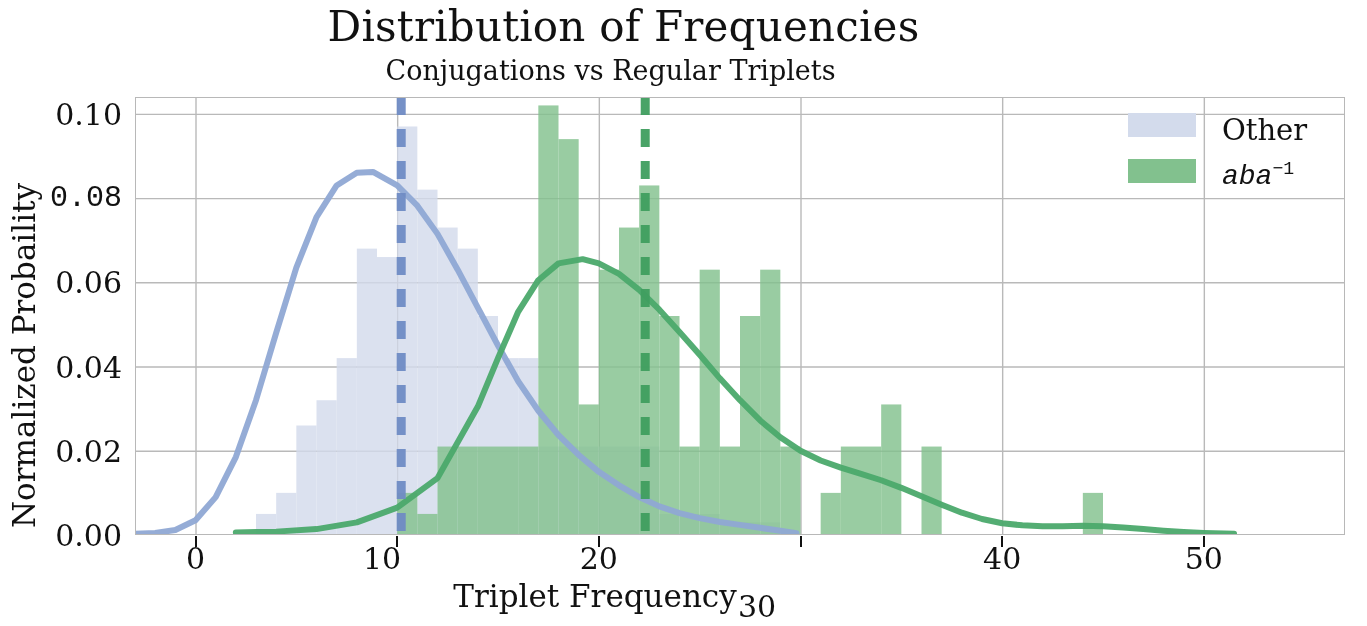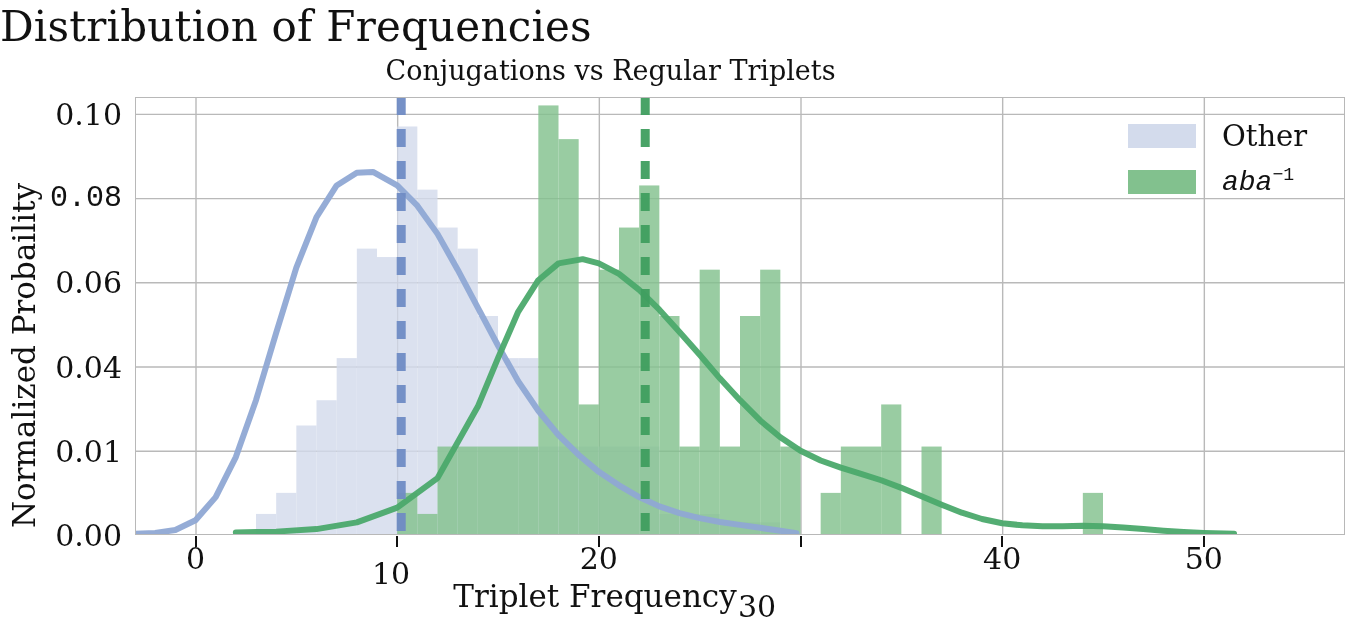--- a/index.html
+++ b/index.html
@@ -1,20 +1,20 @@
 <!DOCTYPE html>
 <html><head>
 <meta charset="utf-8">
 <style>
   html,body{margin:0;padding:0;background:#ffffff;}
   body{width:1367px;height:626px;font-family:"DejaVu Serif",serif;overflow:hidden;}
   #fig{position:relative;width:1367px;height:626px;}
 
   .title{
-    position:absolute;left:0;top:2px;width:1247px;text-align:left;
+    position:absolute;left:0;top:2px;width:1247px;text-align:center;
     font-size:42px;color:#111;font-family:"DejaVu Serif",serif;letter-spacing:.2px;
   }
   .subtitle{
     position:absolute;left:0;top:55px;width:1221px;text-align:center;
     font-size:27px;color:#111;font-family:"DejaVu Serif",serif;
   }
 
   
   .plot{position:absolute;left:135px;top:97px;width:1210px;height:438px;overflow:hidden;}
   .frame{position:absolute;left:135px;top:97px;width:1210px;height:438px;
@@ -27,21 +27,21 @@
   .xtickmark{position:absolute;top:536px;width:2px;height:11px;background:#111;}
 
   .xlabel{position:absolute;left:0;top:578px;width:1190px;text-align:center;
           font-size:31px;color:#111;}
   .ylabel{position:absolute;font-size:31px;color:#111;white-space:nowrap;
           transform-origin:0 0;transform:rotate(-90deg);left:6px;top:528px;}
 
   svg.layer{position:absolute;left:0;top:0;width:1210px;height:438px;}
 
   .legend{position:absolute;left:1128px;top:113px;width:210px;}
-  .legrow{display:flex;align-items:center;height:46px;}
+  .legrow{display:flex;align-items:flex-start;height:46px;}
   .legswatch{width:68px;height:24px;margin-right:26px;}
   .legtext{font-size:29px;color:#111;font-family:"DejaVu Serif",serif;}
   .legtext.mono{font-family:Liberation Mono, monospace;font-style:italic;font-size:28px;}
   .legtext sup{font-size:.65em;font-style:normal;}
 </style>
 </head>
 <body>
 
 <div id="fig">
 
@@ -123,30 +123,30 @@
         <path d="M0.00 436.74 L20.17 435.89 L40.33 432.95 L60.50 423.26 L80.67 400.10 L100.83 360.09 L121.00 303.23 L141.17 235.85 L161.33 170.57 L181.50 120.03 L201.67 88.44 L221.83 75.81 L237.97 74.97 L262.17 88.44 L282.33 108.66 L302.50 136.88 L322.67 172.67 L342.83 210.58 L363.00 248.48 L383.17 284.28 L403.33 313.76 L423.50 338.19 L443.67 357.98 L463.83 374.83 L484.00 388.30 L504.17 400.10 L524.33 409.36 L544.50 416.10 L564.67 421.15 L584.83 424.94 L605.00 427.89 L625.17 430.84 L645.33 433.79 L661.47 436.32" fill="none" stroke="#8fa8d4" stroke-width="6" stroke-linecap="round" stroke-linejoin="round" stroke-opacity="0.95"></path>
         <path d="M100.83 435.47 L141.17 434.63 L181.50 432.10 L221.83 425.37 L262.17 410.63 L302.50 381.14 L342.83 309.55 L363.00 261.12 L383.17 214.79 L403.33 183.20 L423.50 166.36 L447.70 162.14 L463.83 166.36 L484.00 176.88 L504.17 192.89 L524.33 212.68 L544.50 235.00 L564.67 257.75 L584.83 281.33 L605.00 303.23 L625.17 323.45 L645.33 340.29 L665.50 353.77 L685.67 363.46 L705.83 370.62 L726.00 376.93 L746.17 383.25 L766.33 390.83 L786.50 399.25 L806.67 407.68 L826.83 415.68 L847.00 422.00 L867.17 426.21 L887.33 428.31 L907.50 429.16 L927.67 429.16 L947.83 428.73 L968.00 429.16 L988.17 430.42 L1008.33 432.10 L1028.50 433.79 L1048.67 435.05 L1068.83 435.89 L1099.08 436.74" fill="none" stroke="#4ba96b" stroke-width="6" stroke-linecap="round" stroke-linejoin="round" stroke-opacity="0.95"></path>
         <line x1="266.2" x2="266.2" y1="0" y2="438" stroke="#6f8bc4" stroke-width="9" stroke-dasharray="18 14" stroke-opacity="0.95"></line>
         <line x1="510.2166666666667" x2="510.2166666666667" y1="0" y2="438" stroke="#3f9e5f" stroke-width="9" stroke-dasharray="18 14" stroke-opacity="0.95"></line>
       </svg>
   </div>
   <div class="frame"></div>
 
   <div id="yticks">
       <div class="ytick" style="top: 535px;">0.00</div>
-      <div class="ytick" style="top: 450.769px;">0.01</div>
+      <div class="ytick" style="top: 450.769px;">0.02</div>
       <div class="ytick" style="top: 366.538px;">0.04</div>
       <div class="ytick" style="top: 282.308px;">0.06</div>
       <div class="ytick" style="top: 198.077px; font-family: Liberation Mono, monospace;">0.08</div>
       <div class="ytick" style="top: 113.846px;">0.10</div>
     </div>
   <div id="xticks">
       <div class="xtick" style="left: 195.5px;">0</div>
       <div class="xtickmark" style="left: 194.5px;"></div>
-      <div class="xtick" style="left: 391px; margin-top: 15px;">10</div>
+      <div class="xtick" style="left: 382px;">10</div>
       <div class="xtickmark" style="left: 396.167px;"></div>
       <div class="xtick" style="left: 598.833px;">20</div>
       <div class="xtickmark" style="left: 597.833px;"></div>
       <div class="xtick" style="left: 757px; margin-top: 48px;">30</div>
       <div class="xtickmark" style="left: 799.5px;"></div>
       <div class="xtick" style="left: 1002.17px;">40</div>
       <div class="xtickmark" style="left: 1001.17px;"></div>
       <div class="xtick" style="left: 1203.83px;">50</div>
       <div class="xtickmark" style="left: 1202.83px;"></div>
     </div>

